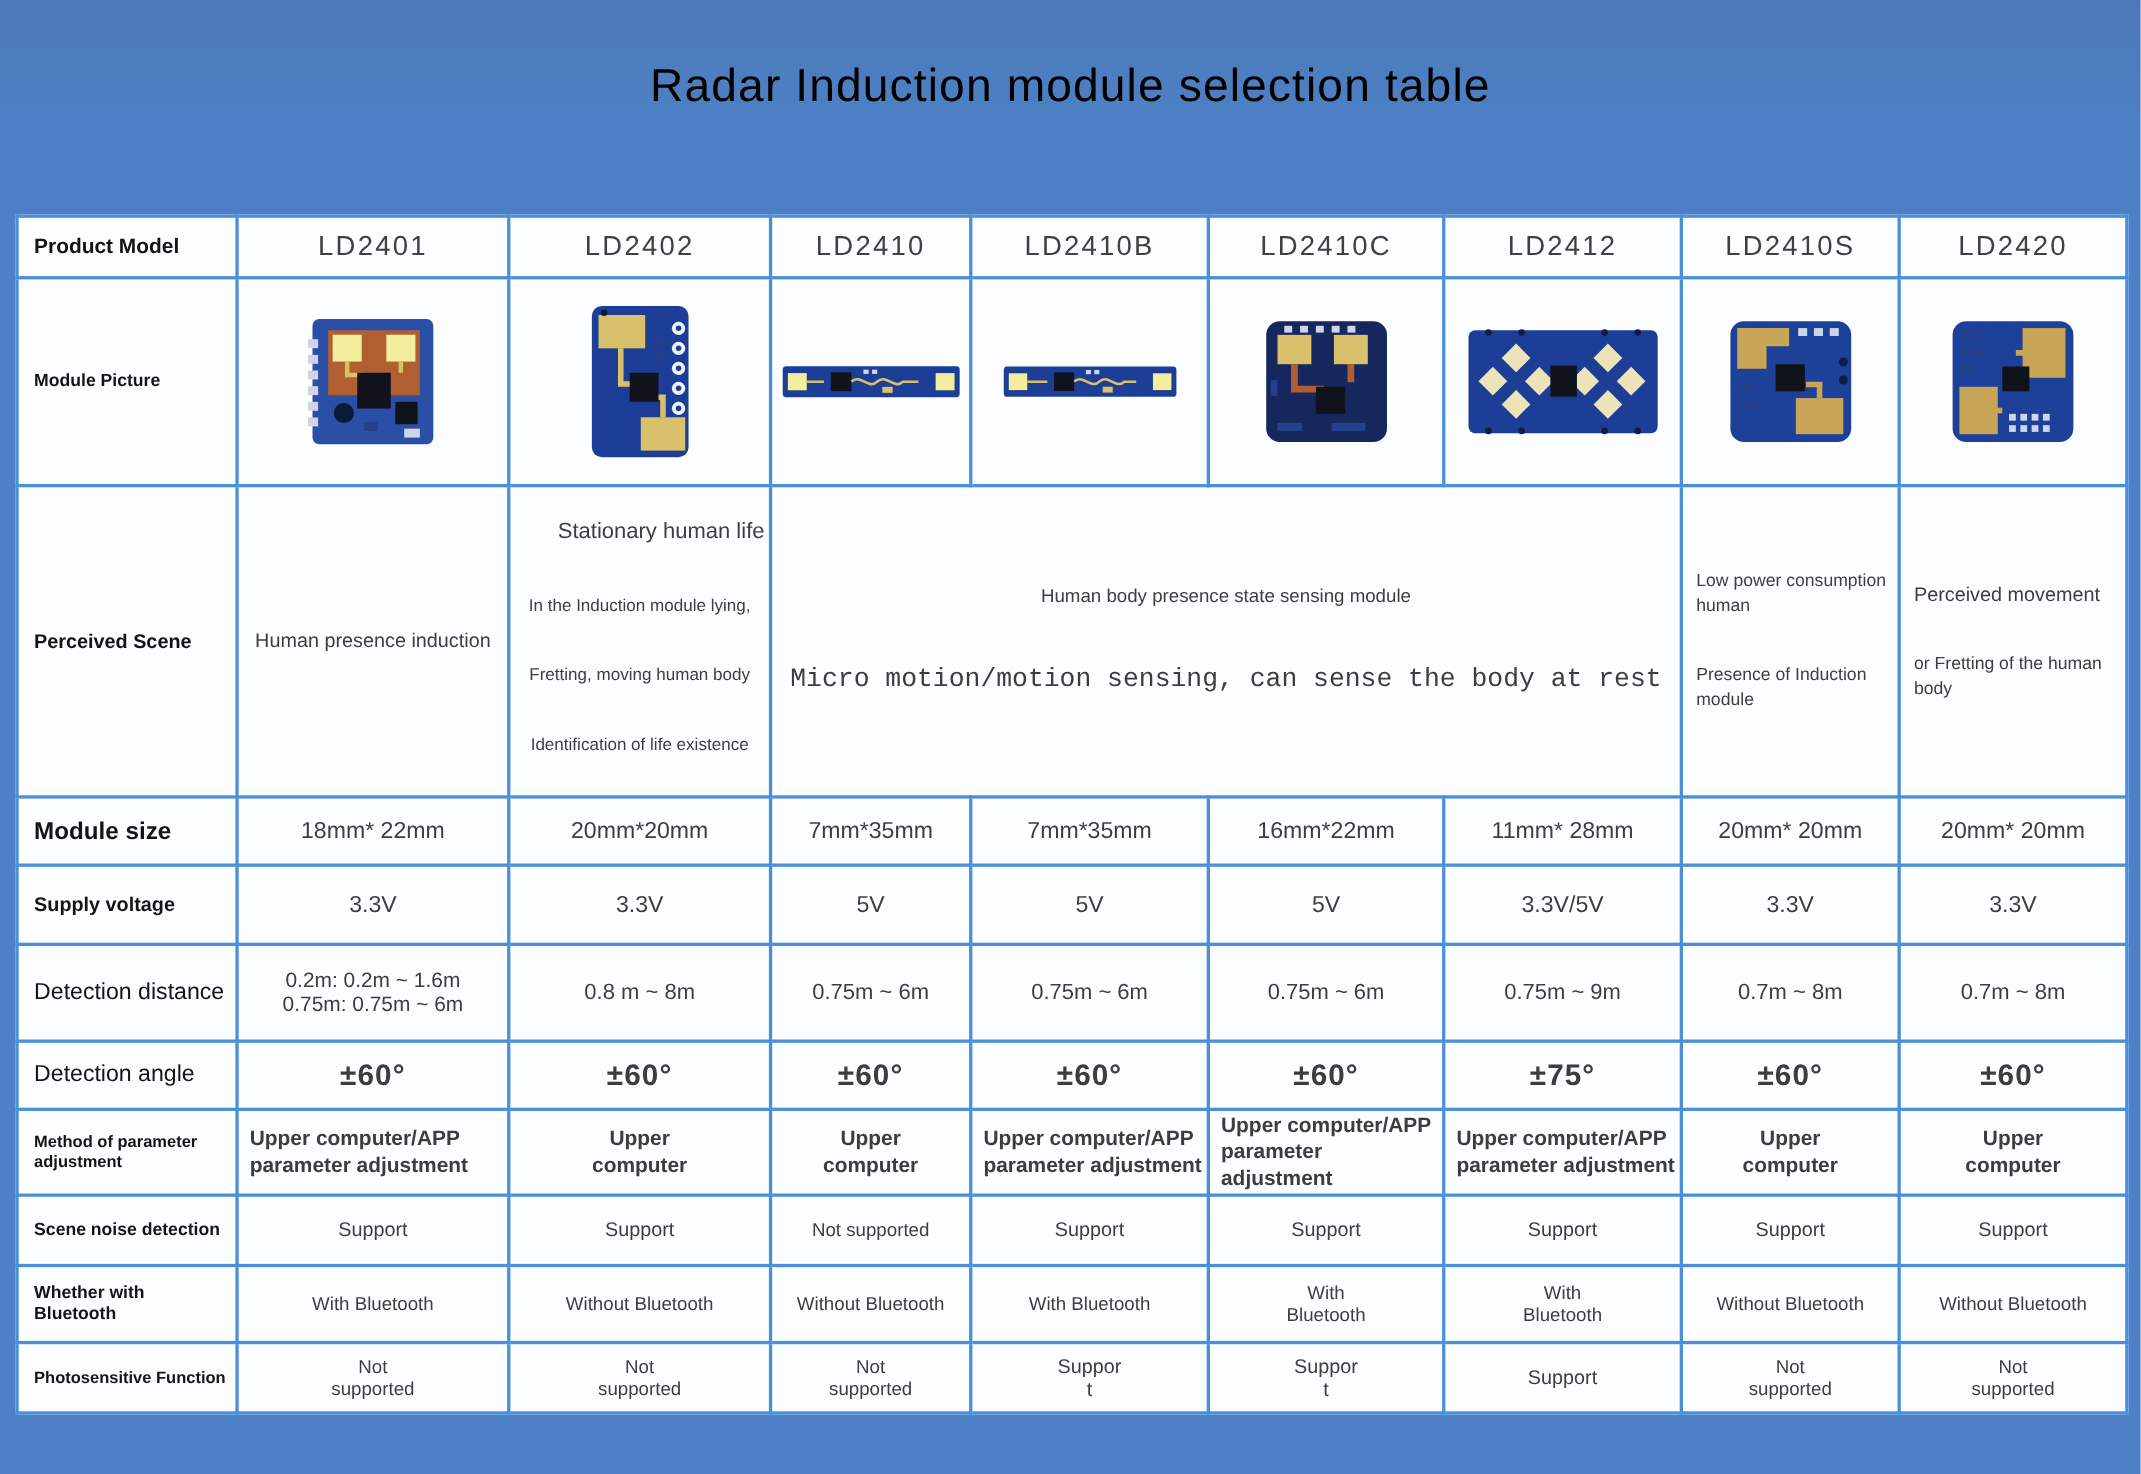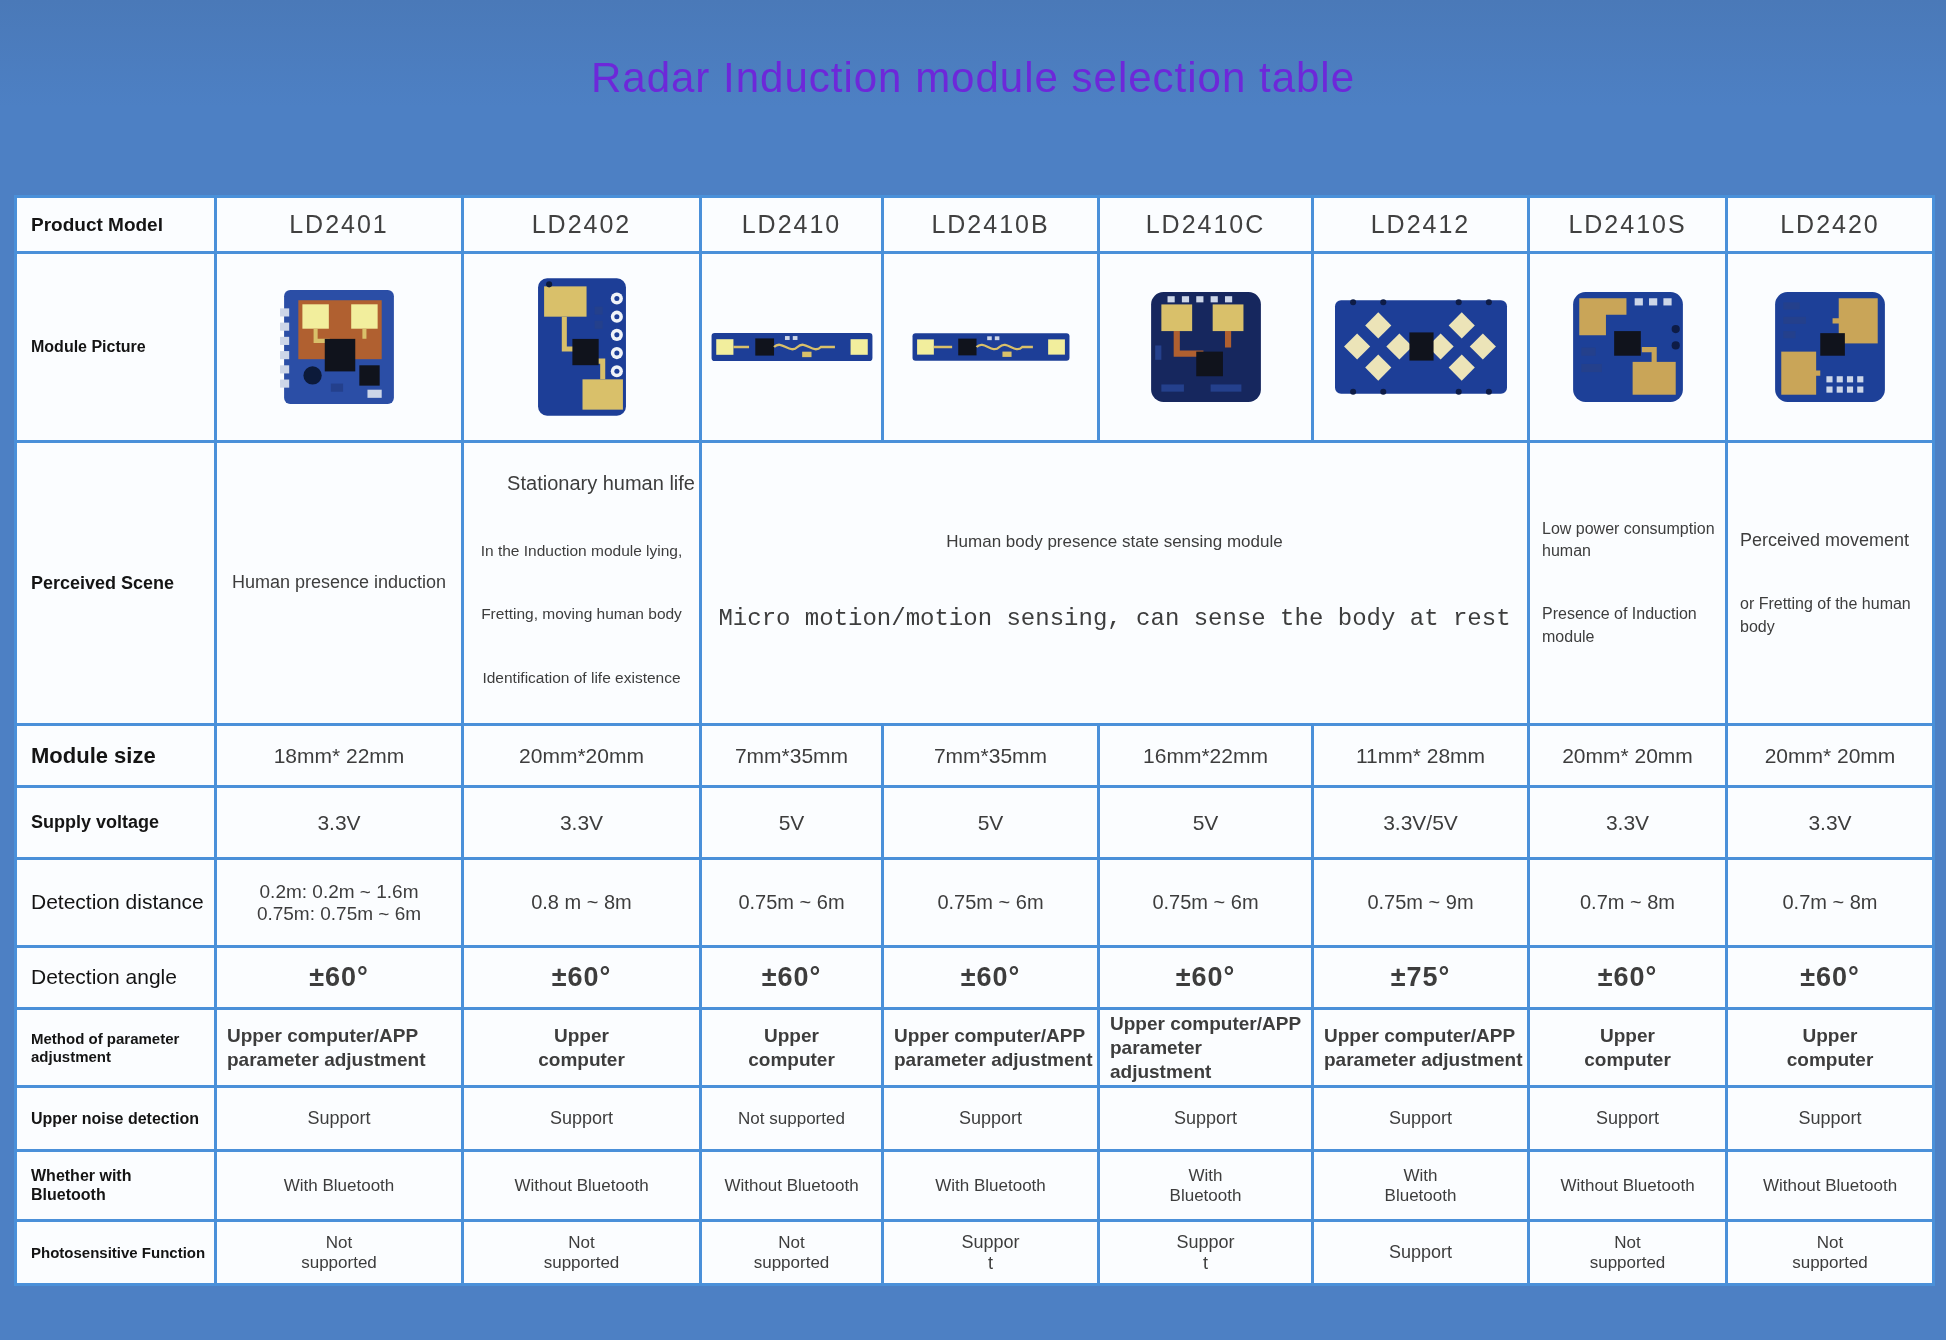--- a/index.html
+++ b/index.html
@@ -4,21 +4,21 @@
 <style>
   html,body{margin:0;padding:0;}
   body{
     width:1946px;height:1340px;
     background:linear-gradient(180deg,#4a79b8 0%,#4d80c4 8%,#4d80c4 100%);
     font-family:"Liberation Sans","DejaVu Sans",sans-serif;
     overflow:hidden;position:relative;
   }
   .title{
     position:absolute;top:54px;left:0;width:100%;
-    text-align:center;font-size:42px;color:#6d28d9;
+    text-align:center;font-size:42px;color:#000000;
     letter-spacing:1px;
   }
   table.tbl{
     position:absolute;left:14px;top:195px;
     width:1918px;table-layout:fixed;
     border-collapse:collapse;
     background:#fbfdff;
     border:3px solid #3f86d2;
   }
   .tbl td{
@@ -322,21 +322,21 @@
 parameter adjustment</td>
     <td class="method" style="text-align:left;padding-left:10px">Upper computer/APP
 parameter adjustment</td>
     <td class="method">Upper
 computer</td>
     <td class="method">Upper
 computer</td>
   </tr>
 
   <tr style="height:64px">
-    <td class="lbl sm" style="font-size:16px">Upper noise detection</td>
+    <td class="lbl sm" style="font-size:16px">Scene noise detection</td>
     <td class="flag" style="font-size:18px">Support</td>
     <td class="flag" style="font-size:18px">Support</td>
     <td class="flag">Not supported</td>
     <td class="flag" style="font-size:18px">Support</td>
     <td class="flag" style="font-size:18px">Support</td>
     <td class="flag" style="font-size:18px">Support</td>
     <td class="flag" style="font-size:18px">Support</td>
     <td class="flag" style="font-size:18px">Support</td>
   </tr>
 

